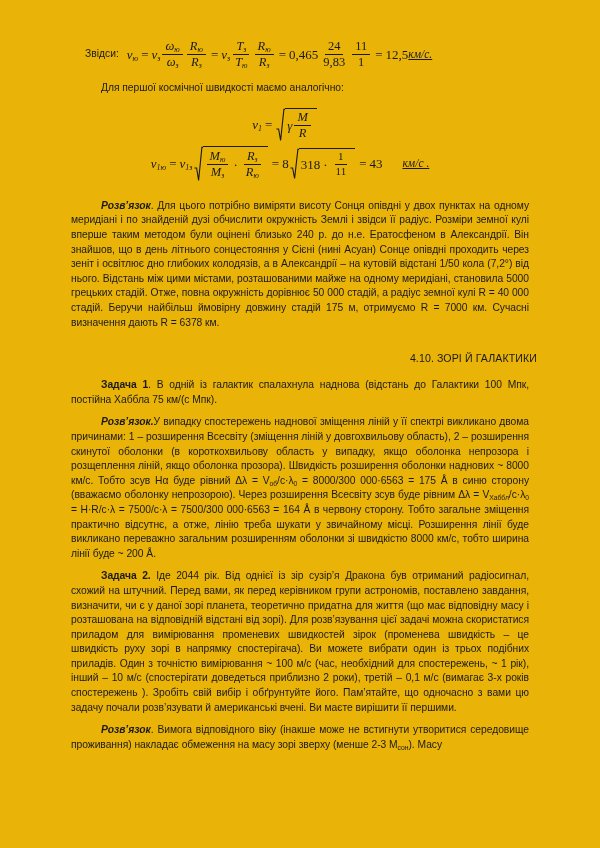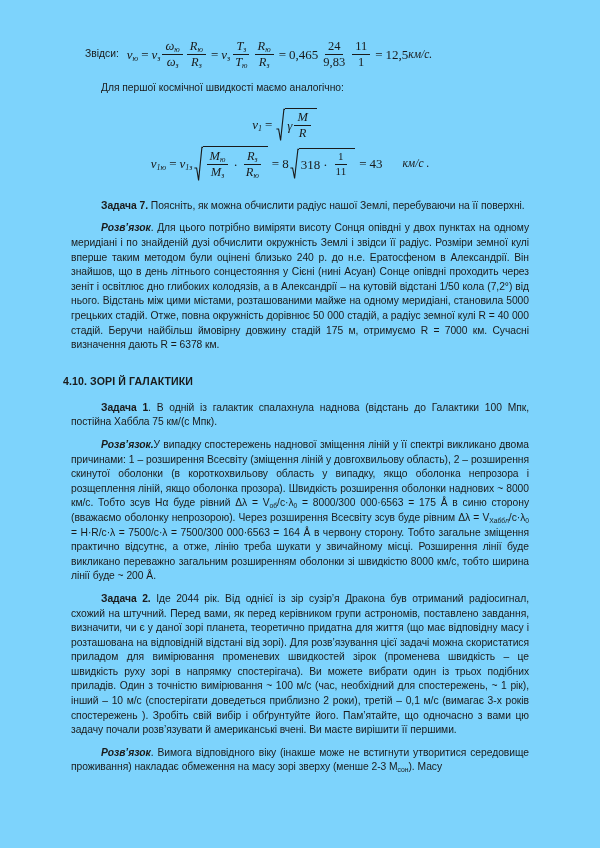--- a/index.html
+++ b/index.html
@@ -12,21 +12,21 @@
     width: 600px;
     height: 848px;
     font-family: "Liberation Sans", "DejaVu Sans", sans-serif;
     color: #1a1a1a;
     overflow: hidden;
   }
   .page {
     position: relative;
     width: 600px;
     height: 848px;
-    background: #7dd3fc;
+    background: #eab308;
     box-sizing: border-box;
     padding: 40px 63px 0 63px;
   }
   .body-col {
     width: 474px;
   }
 
   
   p.para {
     margin: 8px;
@@ -55,22 +55,22 @@
     font-style: italic;
   }
   .gap-s { height: 4px; }
   .gap-m { height: 9px; }
   .gap-l { height: 13px; }
 
   
   h2.section-heading {
     margin: 0;
     font-size: 10.6px;
-    font-weight: bold;
-    text-align: left;
+    font-weight: normal;
+    text-align: right;
     line-height: 15px;
     letter-spacing: 0.1px;
   }
 
   
   .math-line {
     display: flex;
     align-items: center;
     justify-content: flex-start;
     font-family: "Liberation Serif", "DejaVu Serif", serif;
@@ -91,20 +91,21 @@
   }
   .mn, .mo {
     font-style: normal;
     font-family: "Liberation Serif", "DejaVu Serif", serif;
   }
   .mo { padding: 0 3px; }
   .mtxt {
     font-style: italic;
     font-family: "Liberation Serif", "DejaVu Serif", serif;
     font-size: 11.5px;
+    text-decoration: underline;
   }
   sub.msub {
     font-size: 0.62em;
     font-style: italic;
     vertical-align: -0.28em;
     line-height: 0;
   }
 
   
   .frac {
@@ -264,21 +265,20 @@
           </span>
         </span>
       </span>
       <span class="mo">=</span>
       <span class="mn">43</span>
       <span class="mtxt" style="margin-left:20px;">км/с .</span>
     </div>
 
     <div class="gap-m"></div>
 
-    <p class="para indent"><span class="lead">Задача 7.</span><span> Поясніть, як можна обчислити радіус нашої Землі, перебуваючи на її поверхні.</span></p>
 
     <p class="para indent"><span class="lead-it">Розв’язок</span><span>. Для цього потрібно виміряти висоту Сонця опівдні у двох пунктах на одному меридіані і по знайденій дузі обчислити окружність Землі і звідси її радіус. Розміри земної кулі вперше таким методом були оцінені близько 240 р. до н.е. Ератосфеном в Александрії. Він знайшов, що в день літнього сонцестояння у Сієні (нині Асуан) Сонце опівдні проходить через зеніт і освітлює дно глибоких колодязів, а в Александрії – на кутовій відстані 1/50 кола (7,2°) від нього. Відстань між цими містами, розташованими майже на одному меридіані, становила 5000 грецьких стадій. Отже, повна окружність дорівнює 50 000 стадій, а радіус земної кулі R = 40 000 стадій. Беручи найбільш ймовірну довжину стадій 175 м, отримуємо R = 7000 км. Сучасні визначення дають R = 6378 км.</span></p>
 
     <div class="gap-l"></div>
 
     <h2 class="section-heading">4.10. ЗОРІ Й ГАЛАКТИКИ</h2>
 
     <div class="gap-s"></div>
 
     <p class="para indent"><span class="lead">Задача 1</span><span>. В одній із галактик спалахнула наднова (відстань до Галактики 100 Мпк, постійна Хаббла 75 км/(с Мпк).</span></p>

